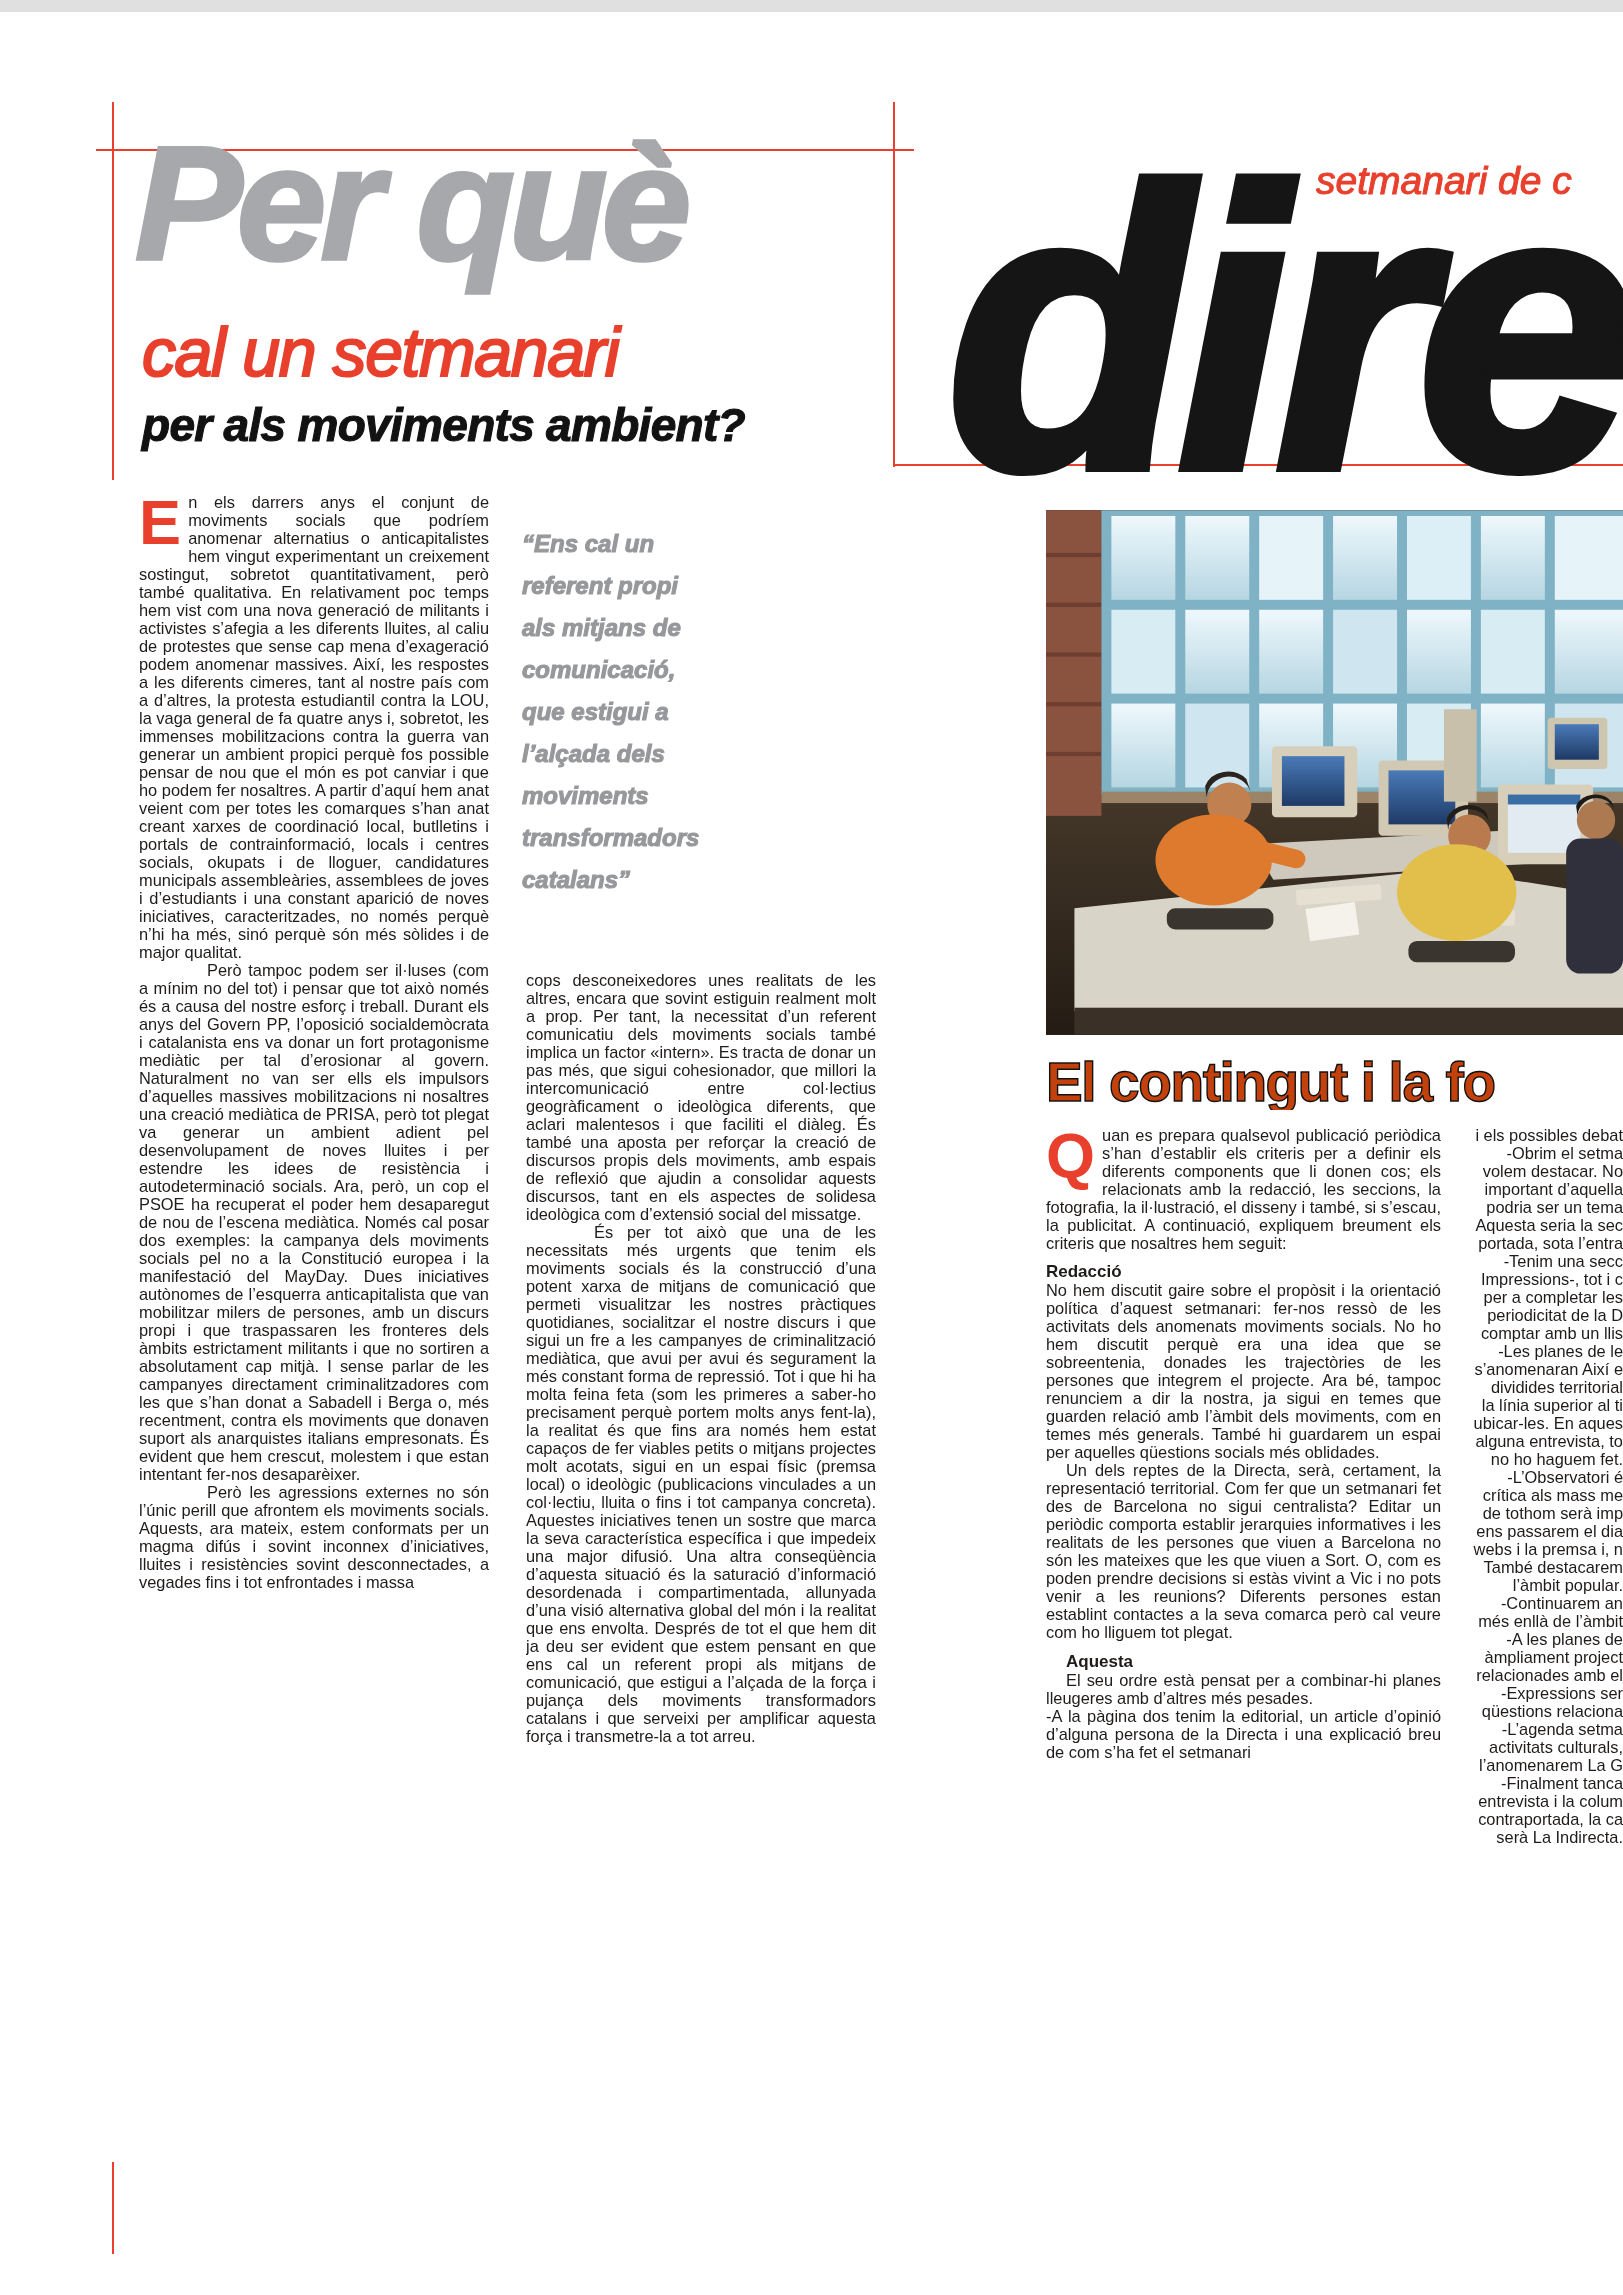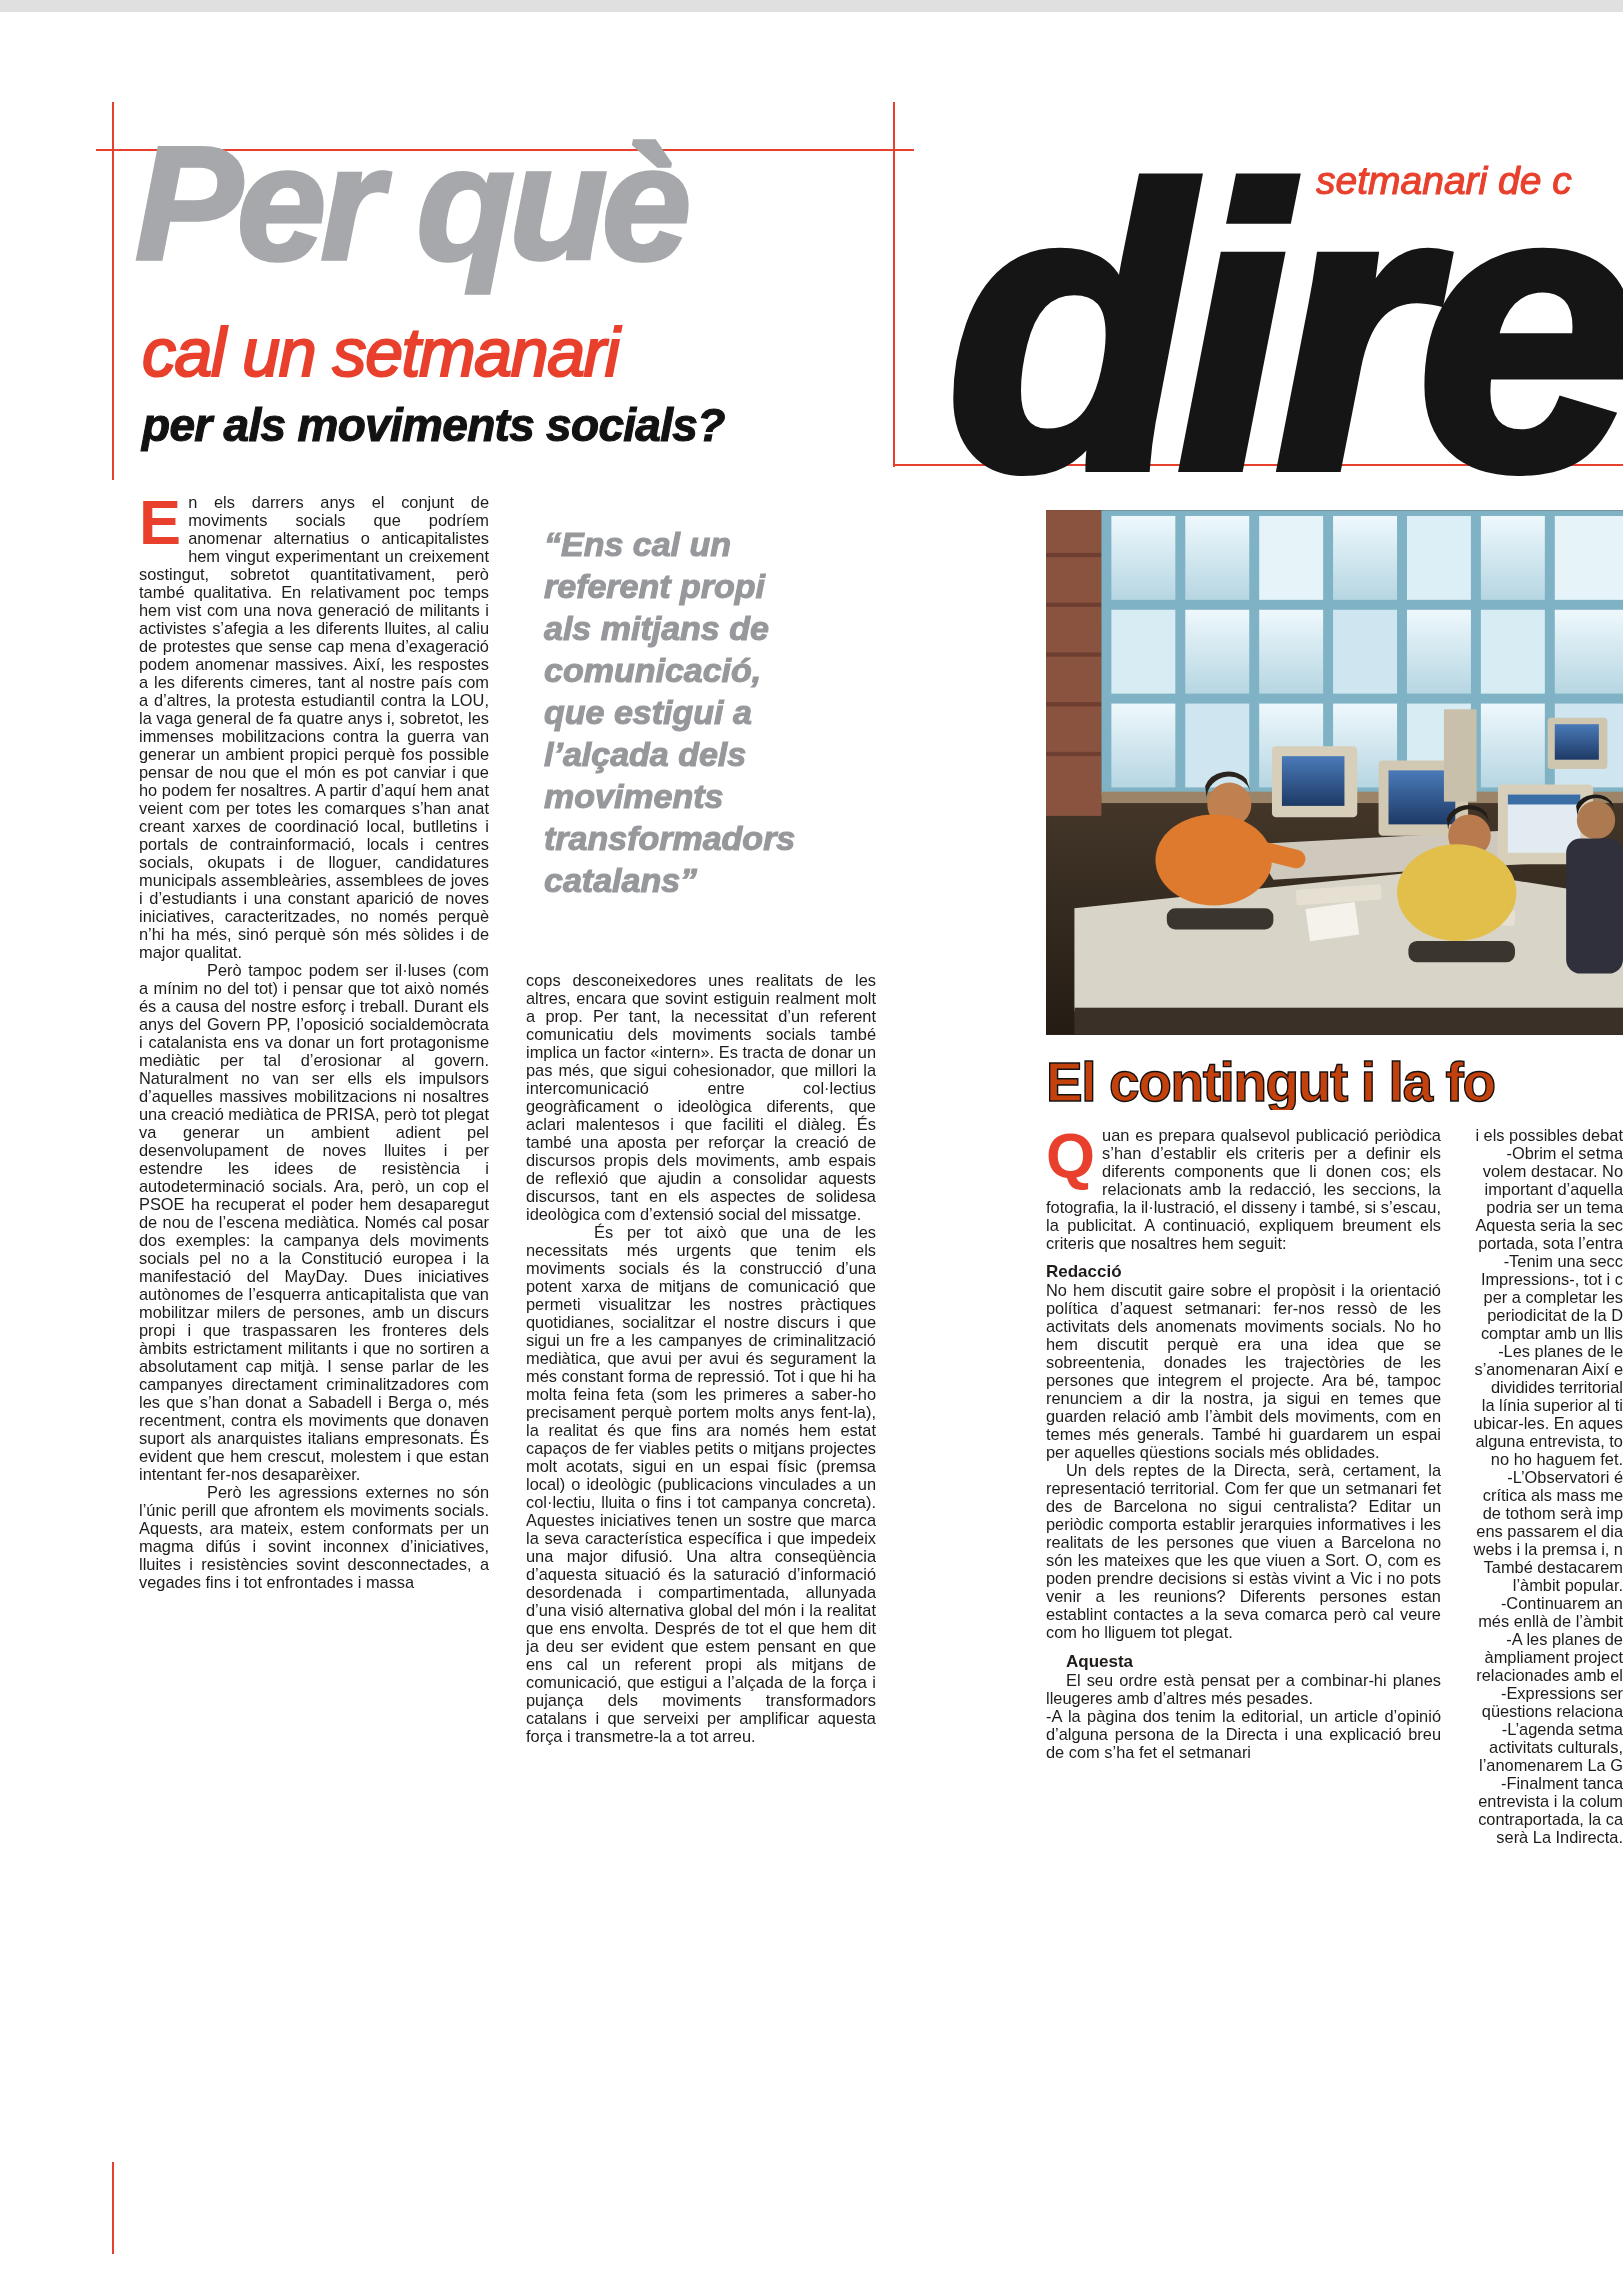--- a/index.html
+++ b/index.html
@@ -53,21 +53,21 @@
   .indent{text-indent:68px;}
   .indent-sm{text-indent:20px;}
   .dropcap{
     float:left;font-weight:bold;color:#e8402c;font-size:63px;line-height:50px;
     margin:4.3px 7.1px 0 0;font-style:normal;
   }
   .subhead{font-weight:bold;font-size:17px;margin-top:11.4px !important;}
   .subhead.shift{margin-left:20px;}
 
   .pullquote{
-    position:absolute;left:544px;top:511px;width:341px;font-size:34px;line-height:42px;
+    position:absolute;left:522px;top:511px;width:341px;font-size:24px;line-height:42px;
     font-weight:bold;font-style:italic;color:#96989b;-webkit-text-stroke:1.1px #96989b;
     white-space:pre-line;
   }
   .headline2{
     position:absolute;left:1046px;top:1043px;width:577px;font-size:55px;line-height:1;
     font-weight:bold;color:#c2410c;letter-spacing:-1.4px;
     -webkit-text-stroke:1.4px #121212;white-space:nowrap;overflow:hidden;
   }
 
   
@@ -83,21 +83,21 @@
 <div class="page">
 
   <div class="redline" style="left:96px;top:137px;width:818px;height:2.1px;"></div>
   <div class="redline" style="left:112px;top:90px;width:2.1px;height:378px;"></div>
   <div class="redline" style="left:893px;top:90px;width:2.1px;height:365px;"></div>
   <div class="redline" style="left:893px;top:452px;width:730px;height:2.1px;"></div>
   <div class="redline" style="left:112px;top:2150px;width:2.1px;height:92px;"></div>
 
   <div class="h-gray">Per què</div>
   <div class="h-red">cal un setmanari</div>
-  <div class="h-black">per als moviments socials?</div>
+  <div class="h-black">per als moviments ambient?</div>
   <div class="brand-kicker">setmanari de c</div>
   <div class="brand-logo">dire</div>
 
   <div class="bodycol col1">
     <p><span class="dropcap">E</span><span>n els darrers anys el conjunt de moviments socials que podríem anomenar alternatius o anticapitalistes hem vingut experimentant un creixement sostingut, sobretot quantitativament, però també qualitativa. En relativament poc temps hem vist com una nova generació de militants i activistes s’afegia a les diferents lluites, al caliu de protestes que sense cap mena d’exageració podem anomenar massives. Així, les respostes a les diferents cimeres, tant al nostre país com a d’altres, la protesta estudiantil contra la LOU, la vaga general de fa quatre anys i, sobretot, les immenses mobilitzacions contra la guerra van generar un ambient propici perquè fos possible pensar de nou que el món es pot canviar i que ho podem fer nosaltres. A partir d’aquí hem anat veient com per totes les comarques s’han anat creant xarxes de coordinació local, butlletins i portals de contrainformació, locals i centres socials, okupats i de lloguer, candidatures municipals assembleàries, assemblees de joves i d’estudiants i una constant aparició de noves iniciatives, caracteritzades, no només perquè n’hi ha més, sinó perquè són més sòlides i de major qualitat.</span></p>
     <p class="indent">Però tampoc podem ser il·luses (com a mínim no del tot) i pensar que tot això només és a causa del nostre esforç i treball. Durant els anys del Govern PP, l’oposició socialdemòcrata i catalanista ens va donar un fort protagonisme mediàtic per tal d’erosionar al govern. Naturalment no van ser ells els impulsors d’aquelles massives mobilitzacions ni nosaltres una creació mediàtica de PRISA, però tot plegat va generar un ambient adient pel desenvolupament de noves lluites i  per estendre les idees de resistència i autodeterminació socials. Ara, però, un cop el PSOE ha recuperat el poder hem desaparegut de nou de l’escena mediàtica. Només cal posar dos exemples: la campanya dels moviments socials pel no a la Constitució europea i la manifestació del MayDay. Dues iniciatives autònomes de l’esquerra anticapitalista que van mobilitzar milers de persones, amb un discurs propi i que traspassaren les fronteres dels àmbits estrictament militants i que no sortiren a absolutament cap mitjà. I sense parlar de les campanyes directament criminalitzadores com les que s’han donat a Sabadell i Berga o, més recentment, contra els moviments que donaven suport als anarquistes italians empresonats. És evident que hem crescut, molestem i que estan intentant fer-nos desaparèixer.</p>
     <p class="indent">Però les agressions externes no són l’únic perill que afrontem els moviments socials. Aquests, ara mateix, estem conformats per un magma difús i sovint inconnex d’iniciatives, lluites i resistències sovint desconnectades, a vegades fins i tot enfrontades i massa</p>
   </div>
 
   <div class="pullquote">“Ens cal un

